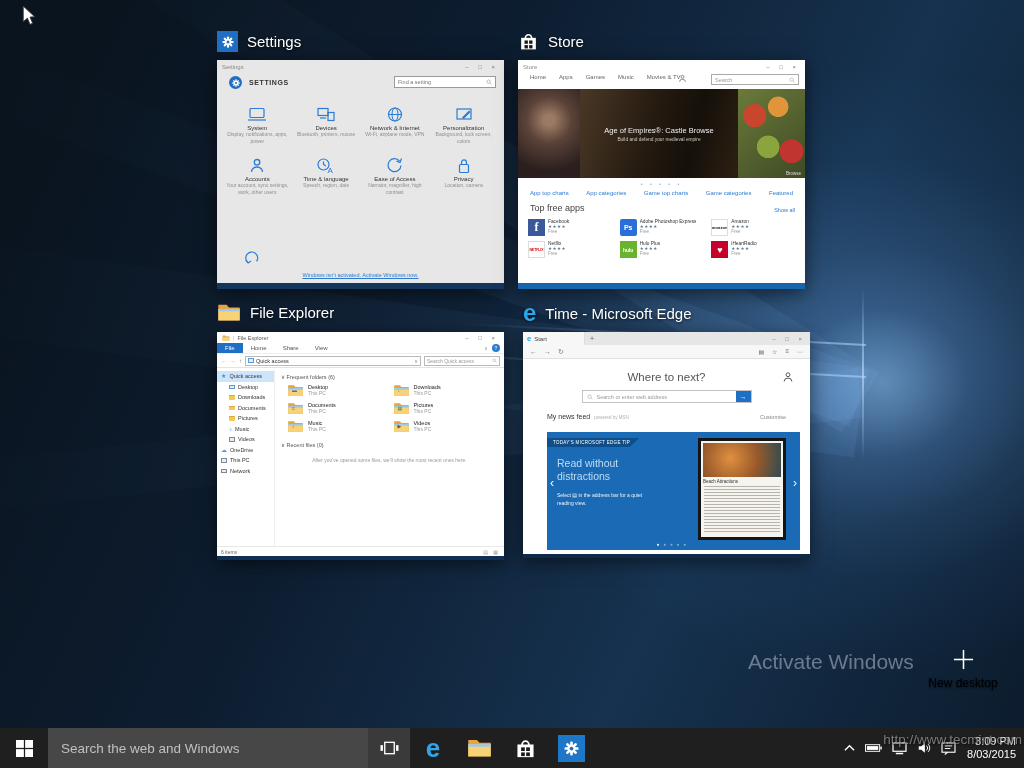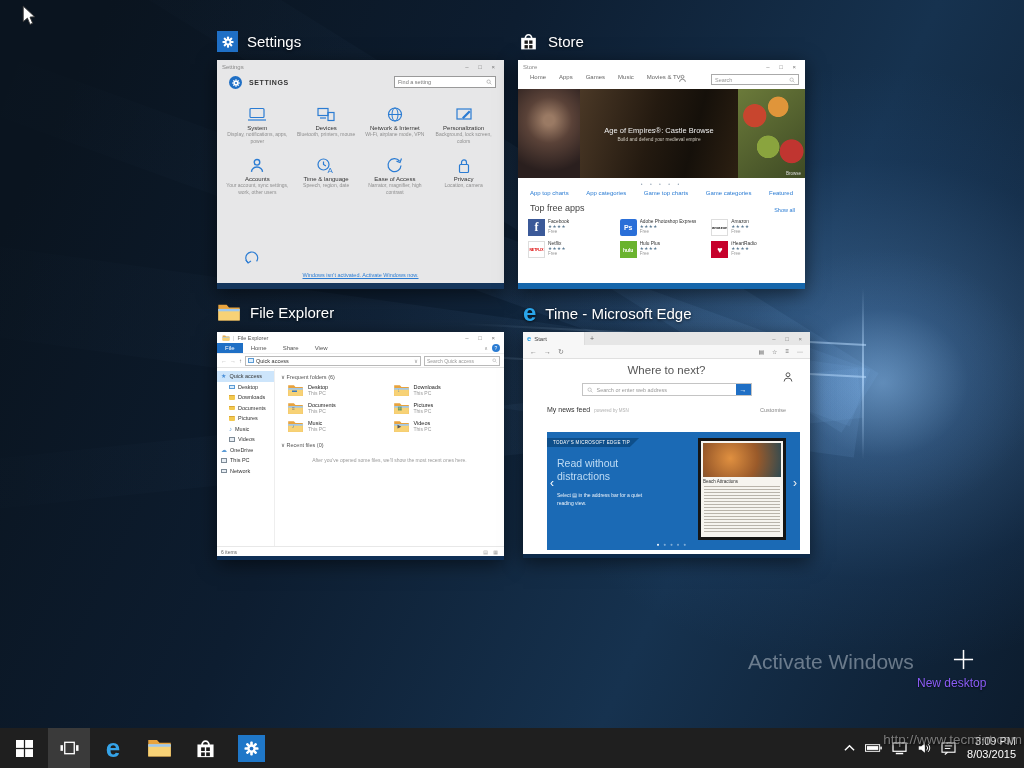--- a/index.html
+++ b/index.html
@@ -147,21 +147,21 @@
   .etab { width:62px; height:13px; background:#f7f7f7; display:flex; align-items:center; gap:3px;
           padding:0 4px; font-size:6px; color:#444; border-right:1px solid #ddd; }
   .e-e { color:#1e9ce4; font-weight:bold; font-size:7.5px; }
   .enew { margin-left:5px; color:#666; font-size:7px; }
   .etabbar .wc { margin-left:auto; padding-right:4px; }
   .etools { height:14px; background:#f7f7f7; border-bottom:1px solid #e0e0e0; display:flex;
             align-items:center; gap:7px; padding:0 7px; color:#777; font-size:7px; }
   .etools .rt { margin-left:auto; display:flex; gap:8px; font-size:6px; color:#666; }
   .econtent { position:absolute; top:28px; bottom:4px; left:0; right:0; background:#fff; }
   .eperson { position:absolute; right:16px; top:11px; color:#555; }
-  .ehead { margin-top:4px; text-align:center; font-size:11.5px; color:#555; }
+  .ehead { margin-top:11px; text-align:center; font-size:11.5px; color:#555; }
   .esbar { margin:7px auto 0; width:170px; height:13px; border:1px solid #c4c4c4; display:flex;
            align-items:center; }
   .esbar .ph { flex:1; font-size:5.5px; color:#999; }
   .esbar .go { width:15px; height:100%; background:#1f6fc5; color:#fff; display:flex; align-items:center;
                justify-content:center; font-size:7px; }
   .efeedrow { margin:10px 24px 0 24px; display:flex; align-items:baseline; }
   .eft { font-size:7px; color:#333; }
   .efs { font-size:4.5px; color:#b0b0b0; margin-left:4px; }
   .ecu { margin-left:auto; font-size:5.5px; color:#888; }
   .ecard { position:absolute; left:24px; right:10px; top:72px; height:118px; background:#1b6ab5;
@@ -182,21 +182,21 @@
   .eatitle { font-size:4.5px; color:#333; margin:2px 0 1px; }
   .elines { flex:1; margin:1px; background:repeating-linear-gradient(to bottom,#b9b4ab 0 1px,transparent 1px 3px); }
   .edots { position:absolute; left:0; right:0; bottom:3px; text-align:center; font-size:4.5px;
            letter-spacing:4px; }
   .don { color:#fff; } .doff { color:rgba(255,255,255,0.45); }
 
   
   .activate { position:absolute; left:748px; top:650px; color:rgba(195,205,215,0.50); z-index:5; }
   .activate .l1 { font-size:21px; }
   .activate .l2 { font-size:15px; margin-top:3px; }
-  .newdesk { position:absolute; right:15px; top:648px; width:92px; text-align:left; color:#8b5cf6; z-index:6; }
+  .newdesk { position:absolute; right:15px; top:648px; width:92px; text-align:center; color:#000000; z-index:6; }
   .newdesk svg { margin:0 auto; }
   .newdesk .lbl { margin-top:5px; font-size:12px; text-shadow:0 1px 2px rgba(0,0,0,0.7); }
 
   
   .taskbar { position:absolute; left:0; right:0; bottom:0; height:40px; background:#1f1f1f;
              display:flex; align-items:center; z-index:50; }
   .tb-start { width:48px; height:40px; display:flex; align-items:center; justify-content:center; color:#fff; }
   .tb-search { width:320px; height:40px; background:#474747; display:flex; align-items:center;
                padding-left:13px; font-size:13.5px; color:#c0c0c0; }
   .tb-tv { width:42px; height:40px; display:flex; align-items:center; justify-content:center; color:#fff;
@@ -778,20 +778,23 @@
     </svg>
   <div class="lbl">New desktop</div>
 </div>
 
 <div class="taskbar">
   <div class="tb-start">
     <svg width="17" height="17">
         <use href="#winlogo"></use>
       </svg>
   </div>
+  <div class="tb-search">
+    <span>Search the web and Windows</span>
+  </div>
   <div class="tb-tv">
     <svg width="19" height="14">
         <use href="#taskview"></use>
       </svg>
   </div>
   <div class="tb-app">
     <span class="tb-e">e</span>
   </div>
   <div class="tb-app">
     <svg width="25" height="20">

